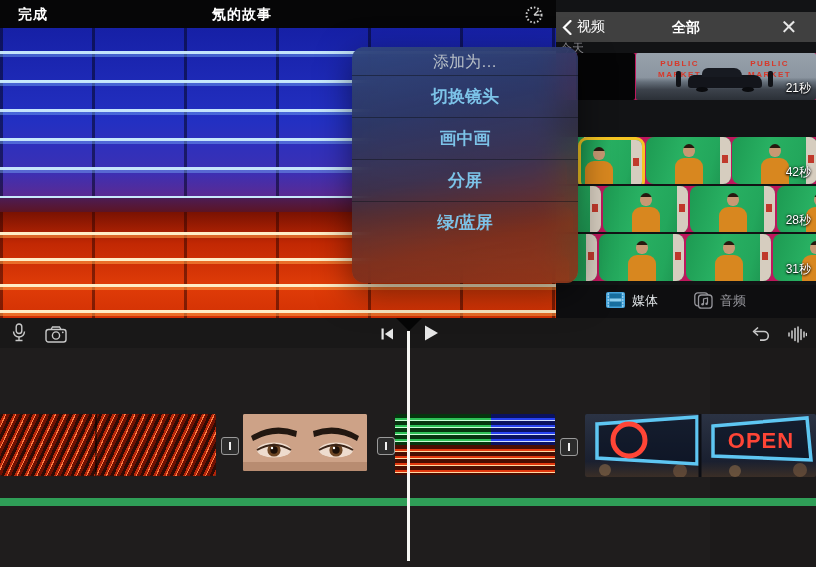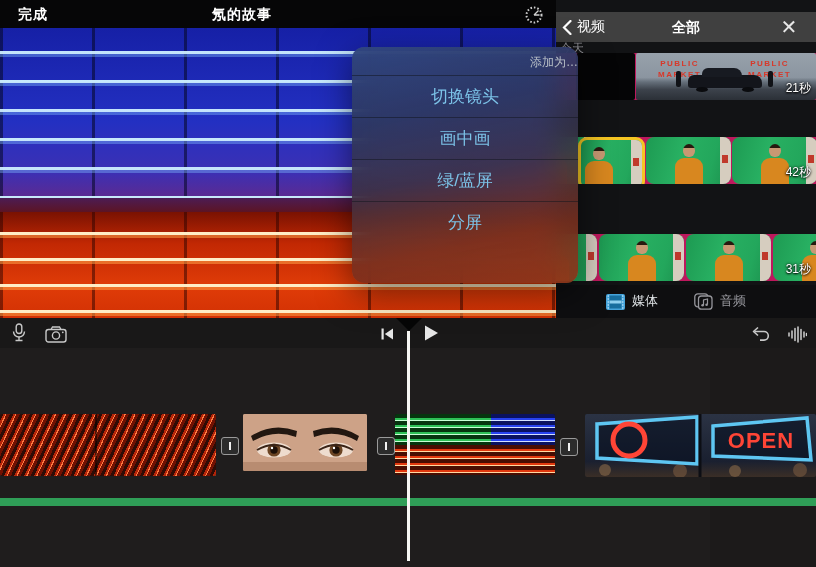--- a/index.html
+++ b/index.html
@@ -25,23 +25,23 @@
   .neon-red{left:0;top:184px;width:556px;height:106px;
     background-image:
       repeating-linear-gradient(180deg, rgba(0,0,0,0) 0 20px, #ffedc6 20px 23px, rgba(255,160,70,.55) 23px 26px),
       repeating-linear-gradient(90deg, rgba(42,2,0,.5) 0 3px, rgba(0,0,0,0) 3px 92px),
       linear-gradient(180deg,#7a1202 0%,#c22803 30%,#e03c08 70%,#d23104 100%);}
 
   
   .popup{left:352px;top:47px;width:226px;height:236px;border-radius:12px;z-index:20;
     background:linear-gradient(168deg, rgba(48,70,124,.93) 0%, rgba(44,54,92,.9) 28%, rgba(58,48,66,.88) 52%, rgba(118,46,30,.9) 78%, rgba(138,52,26,.92) 100%);
     backdrop-filter:blur(12px);box-shadow:0 10px 34px rgba(0,0,0,.5);overflow:hidden;}
-  .popup-header{height:28px;line-height:30px;text-align:right;color:#b9c0c7;font-size:12px;}
+  .popup-header{height:28px;line-height:30px;text-align:center;color:#b9c0c7;font-size:16px;}
   .popup-item{height:41px;line-height:41px;text-align:center;color:#7cc3e8;font-size:17px;
-    border-top:1px solid rgba(16,20,28,.5);cursor:pointer;}
+    border-top:1px solid rgba(16,20,28,.5);cursor:pointer;font-weight:bold;}
 
   
   .panel{left:556px;top:0;width:260px;height:318px;background:#121315;z-index:5;}
   .panel-header{left:0;top:12px;width:272px;height:30px;background:#404040;}
   .back-group{left:6px;top:6px;display:flex;align-items:center;gap:5px;color:#fff;font-size:14px;}
   .panel-title{left:0;top:7px;width:260px;text-align:center;color:#fff;font-size:14px;font-weight:700;}
   .close-x{left:220px;top:2px;width:26px;height:26px;color:#e8e8e8;font-size:20px;font-weight:300;
     display:flex;align-items:center;justify-content:center;}
   .section-label{left:4px;top:40px;color:#8e8e93;font-size:12px;}
   .vrow{left:0;width:260px;height:47px;overflow:hidden;background:#be185d;}
@@ -60,21 +60,21 @@
     background:linear-gradient(105deg,#1d9a52 0%,#28b062 40%,#23a75c 75%,#1b8f4d 100%);}
   .gs-wall{position:absolute;right:0;top:0;width:11px;height:47px;background:#d6cdbf;}
   .gs-wall::after{content:"";position:absolute;left:2px;top:18px;width:6px;height:8px;background:#c0392b;}
   .person{position:absolute;left:50%;top:7px;transform:translateX(-50%);width:30px;height:40px;}
   .person::before{content:"";position:absolute;left:9px;top:0;width:12px;height:13px;border-radius:50% 50% 46% 46%;
     background:linear-gradient(180deg,#27190f 0 32%,#c89873 32%);}
   .person::after{content:"";position:absolute;left:1px;top:14px;width:28px;height:26px;border-radius:9px 9px 0 0;background:#d8871f;}
   .gs-sel{border:3px solid #f5c623;border-radius:9px;}
   
   .tabbar{left:0;top:285px;width:260px;height:33px;background:#0e0e10;}
-  .tab{position:absolute;top:7px;display:flex;align-items:flex-end;gap:7px;cursor:pointer;}
+  .tab{position:absolute;top:7px;display:flex;align-items:flex-start;gap:7px;cursor:pointer;}
   .tab-label{font-size:13px;}
   .tab-active .tab-label{color:#dfe3e6;}
   .tab-idle .tab-label{color:#96969c;}
 
   
   .controls{left:0;top:318px;width:816px;height:30px;background:#191818;z-index:2;}
   .icon-btn{position:absolute;width:22px;height:22px;display:flex;align-items:center;justify-content:center;}
   .notch{left:396px;top:318px;width:0;height:0;border-left:13px solid transparent;border-right:13px solid transparent;
     border-top:13px solid #060606;z-index:2;}
 
@@ -120,22 +120,22 @@
         <circle cx="10" cy="10" r="7.5" fill="none" stroke="#cfcfcf" stroke-width="2" stroke-dasharray="1.6 1.9"></circle>
         <path d="M10 10 L14.5 5.5 M10 10 L15.5 10" stroke="#cfcfcf" stroke-width="1.4" fill="none"></path>
       </svg>
     </div>
   </div>
 
   <div class="abs popup">
     <div class="popup-header">添加为…</div>
     <div class="popup-item">切换镜头</div>
     <div class="popup-item">画中画</div>
+    <div class="popup-item">分屏</div>
     <div class="popup-item">绿/蓝屏</div>
-    <div class="popup-item">分屏</div>
   </div>
 
   <div class="abs panel">
     <div class="abs panel-header">
       <div class="abs back-group">
         <span>
           <svg width="10" height="15" viewBox="0 0 10 15">
               <path d="M8.5 1 L2 7.5 L8.5 14" fill="none" stroke="#fff" stroke-width="2.2" stroke-linecap="round"></path>
             </svg>
         </span>
@@ -178,20 +178,38 @@
           <div class="gs-wall"></div>
           <div class="person"></div>
         </div>
       <div class="gs-cell" style="left:176px;">
           <div class="gs-wall"></div>
           <div class="person"></div>
         </div>
       <span class="duration">42秒</span>
     </div>
 
+    <div class="abs vrow" style="top:186px;height:46px;">
+      <div class="gs-cell" style="left:-40px;">
+          <div class="gs-wall"></div>
+          <div class="person"></div>
+        </div>
+      <div class="gs-cell" style="left:47px;">
+          <div class="gs-wall"></div>
+          <div class="person"></div>
+        </div>
+      <div class="gs-cell" style="left:134px;">
+          <div class="gs-wall"></div>
+          <div class="person"></div>
+        </div>
+      <div class="gs-cell" style="left:221px;">
+          <div class="person"></div>
+        </div>
+      <span class="duration">28秒</span>
+    </div>
 
     <div class="abs vrow" style="top:234px;">
       <div class="gs-cell" style="left:-44px;">
           <div class="gs-wall"></div>
           <div class="person"></div>
         </div>
       <div class="gs-cell" style="left:43px;">
           <div class="gs-wall"></div>
           <div class="person"></div>
         </div>

